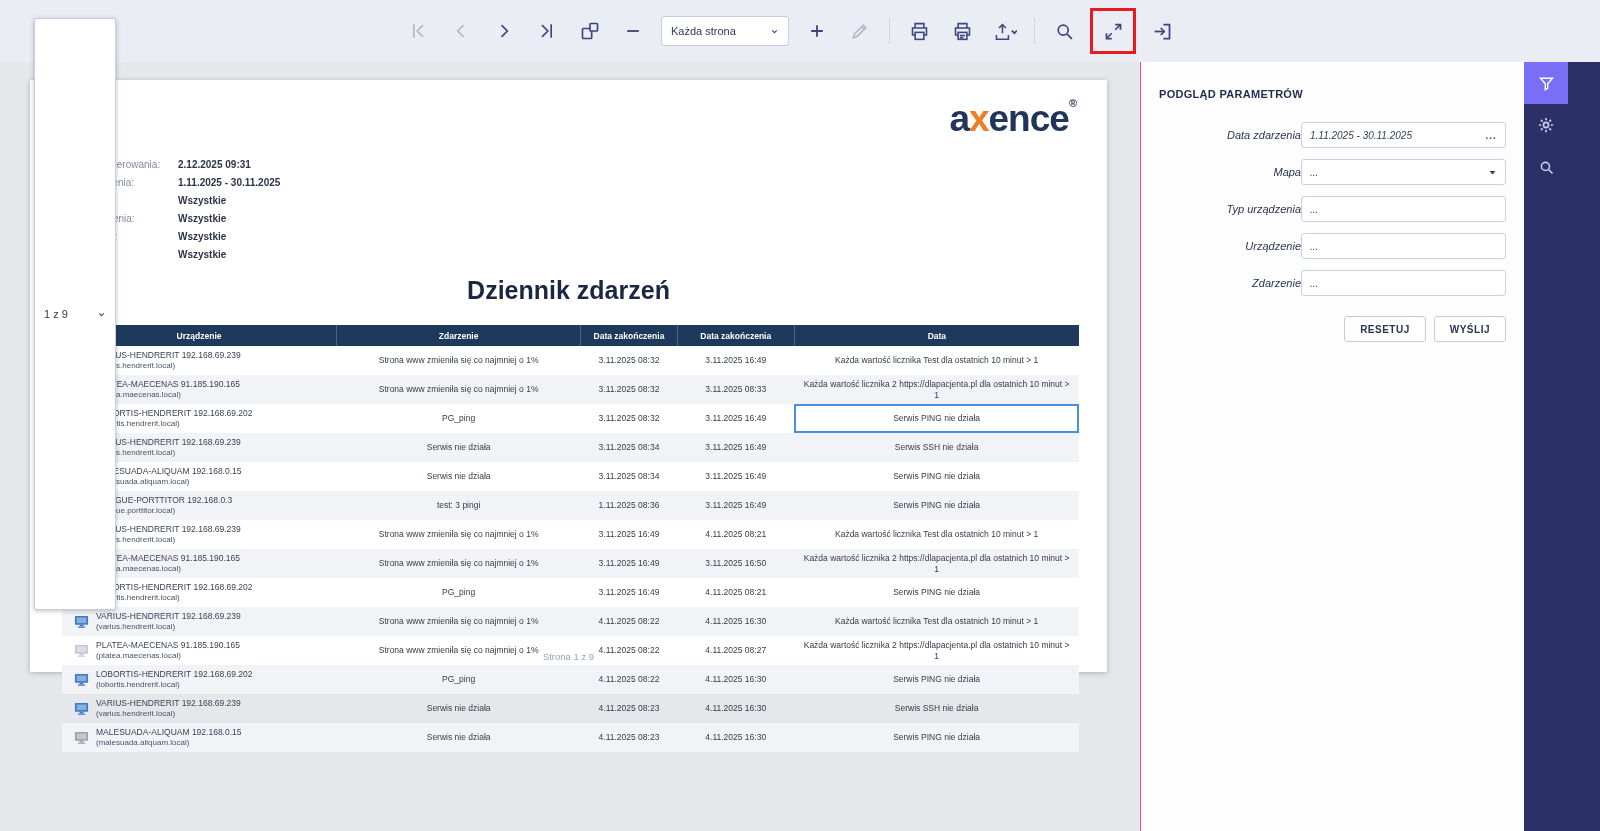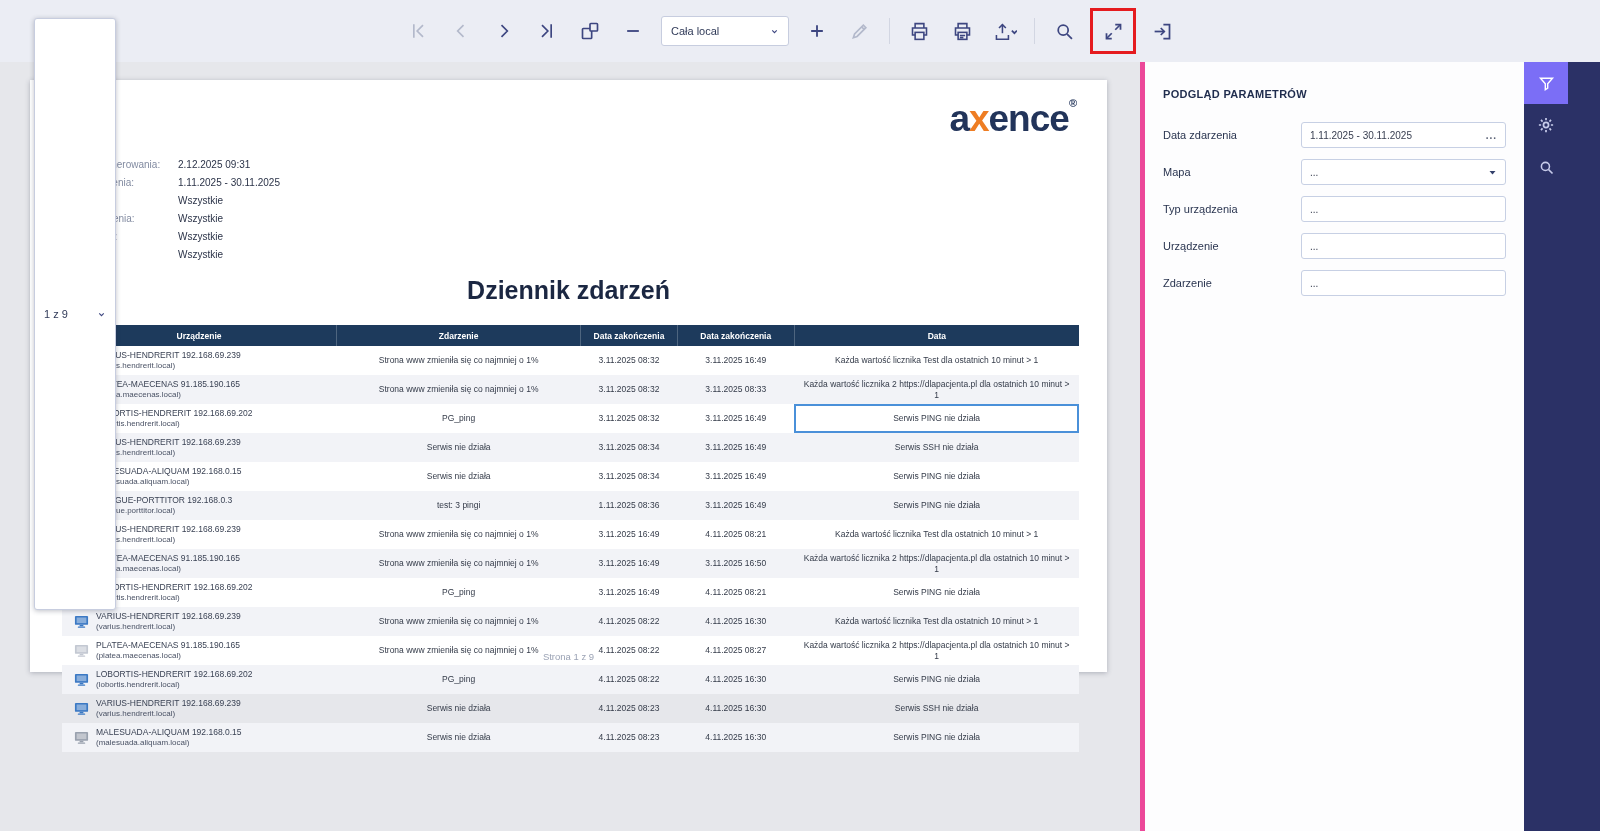--- a/index.html
+++ b/index.html
@@ -31,21 +31,21 @@
     background:#fff; box-shadow:0 1px 5px rgba(40,45,70,.30); }
 
   .logo { position:absolute; top:20px; right:30px; font-weight:bold; font-size:37px;
     letter-spacing:-1px; color:#22345a; line-height:1; }
   .logo .lx { color:#ee7d23; }
   .logo .reg { font-size:11px; vertical-align:top; letter-spacing:0; position:relative; top:-2px; }
 
   .report-meta { position:absolute; top:76px; left:34px; }
   .meta-row { line-height:18px; font-size:10px; }
   .meta-label { display:inline-block; width:114px; color:#828ba1; }
-  .meta-value { font-weight:normal; color:#2b3348; }
+  .meta-value { font-weight:bold; color:#2b3348; }
 
   .report-title { position:absolute; top:196px; left:0; width:100%; text-align:center;
     font-size:25px; font-weight:bold; color:#1b2742; }
 
   .event-table { position:absolute; top:245px; left:32px; width:1017px;
     border-collapse:collapse; table-layout:fixed; }
   .event-table th { background:#1d3a5c; color:#fff; font-size:8.5px; font-weight:bold;
     height:21px; text-align:center; border-right:1px solid rgba(255,255,255,.22); padding:2px 4px; }
   .event-table th:last-child { border-right:none; }
   .event-table td { font-size:8.5px; color:#343b49; text-align:center; padding:3px 6px;
@@ -61,25 +61,25 @@
   .dev-name { color:#3a4254; }
   .dev-host { color:#4a5265; font-size:8px; }
   .c-desc { position:relative; }
   .cell-highlight { box-shadow:inset 0 0 0 2px #4a90d9, 0 0 3px rgba(74,144,217,.6); }
 
   .page-footer { position:absolute; bottom:10px; left:0; width:100%; text-align:center;
     font-size:9.5px; color:#9aa2b4; }
 
   
   .params-panel { position:absolute; top:62px; left:1140px; width:384px; height:769px;
-    background:#fdfdfe; border-left:5px solid #ec4899; }
+    background:#fdfdfe; border-left:1px solid #ec4899; }
   .panel-title { margin:26px 18px 22px; font-size:11px; font-weight:bold;
     color:#1f2c4d; letter-spacing:.3px; }
-  .field-row { display:flex; align-items:center; justify-content:space-between;
-    margin:0 18px 11px; }
+  .field-row { display:flex; align-items:center; justify-content:flex-end;
+    margin:0 18px 11px;font-style:italic; }
   .field-label { font-size:11px; color:#2a3550; }
   .control { width:205px; height:26px; background:#fff; border:1px solid #c7d0e4;
     border-radius:3px; display:flex; align-items:center; justify-content:space-between;
     padding:0 8px; font-size:10px; color:#3a4052; cursor:pointer; }
   .control-value { overflow:hidden; white-space:nowrap; }
   .ellipsis-btn { color:#5a6175; font-weight:bold; letter-spacing:1px; cursor:pointer; }
   .sel-caret { color:#33406b; display:flex; }
   .panel-buttons { display:flex; justify-content:flex-end; gap:8px; margin:20px 18px 0; }
   .panel-btn { height:26px; padding:0 15px; background:#fff; border:1px solid #c3cbe0;
     border-radius:3px; font-size:10px; font-weight:bold; color:#2a3550;
@@ -147,21 +147,21 @@
         </span>
     </button>
     <button class="tb-btn">
       <span>
           <svg width="20" height="20" viewBox="0 0 24 24" fill="none" stroke="currentColor" stroke-width="2.2">
             <path d="M5 12h14"></path>
           </svg>
         </span>
     </button>
     <div class="tb-dd zoom">
-      <span>Cała local</span>
+      <span>Każda strona</span>
       <span class="dd-caret">
           <svg width="9" height="9" viewBox="0 0 24 24" fill="none" stroke="currentColor" stroke-width="3">
             <path d="M6 9l6 6 6-6"></path>
           </svg>
         </span>
     </div>
     <button class="tb-btn">
       <span>
           <svg width="20" height="20" viewBox="0 0 24 24" fill="none" stroke="currentColor" stroke-width="2.2">
             <path d="M12 5v14M5 12h14"></path>
@@ -668,20 +668,24 @@
     </div>
   </div>
 
   <div class="field-row">
     <label class="field-label">Zdarzenie</label>
     <div class="control">
       <span class="control-value">...</span>
     </div>
   </div>
 
+  <div class="panel-buttons">
+    <button class="panel-btn">RESETUJ</button>
+    <button class="panel-btn">WYŚLIJ</button>
+  </div>
 </div>
 
 <div class="side-strip">
   <div class="strip-col">
     <div class="strip-tab active">
       <span>
           <svg width="17" height="17" viewBox="0 0 24 24" fill="none" stroke="currentColor" stroke-width="2">
             <path d="M3.5 4.5h17l-6.8 7.8v6.2l-3.4 2.3v-8.5z"></path>
           </svg>
         </span>

